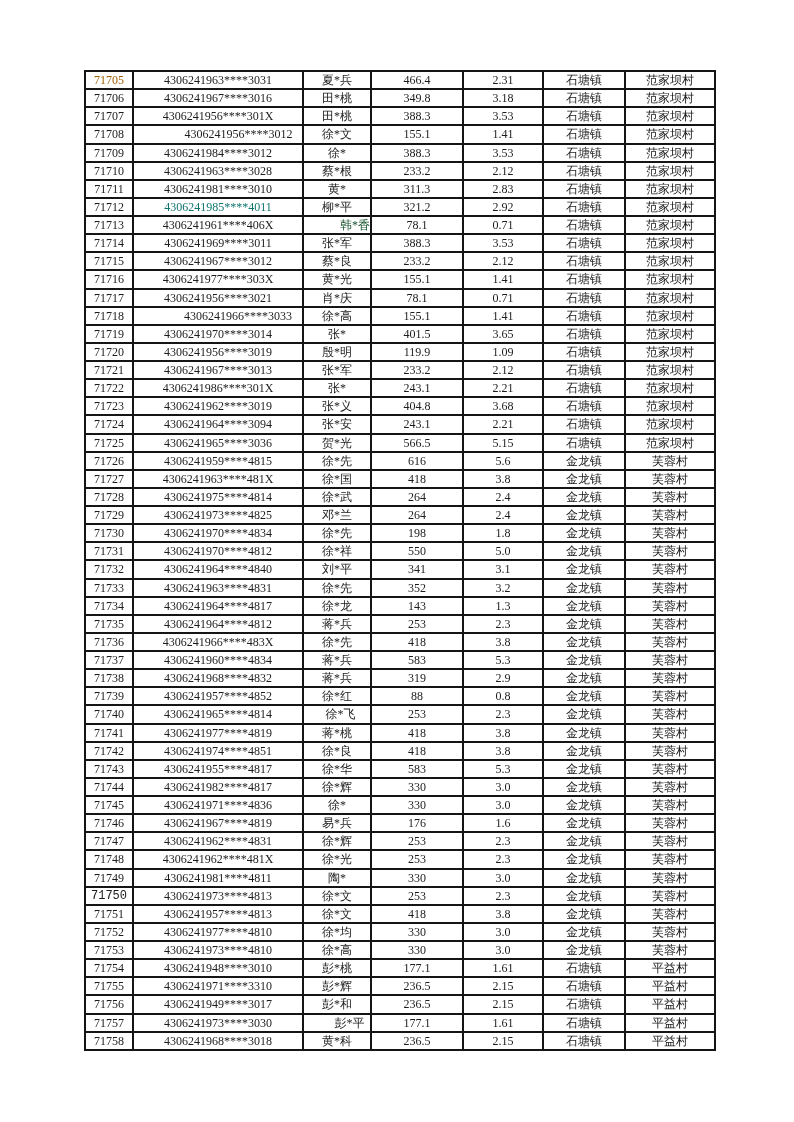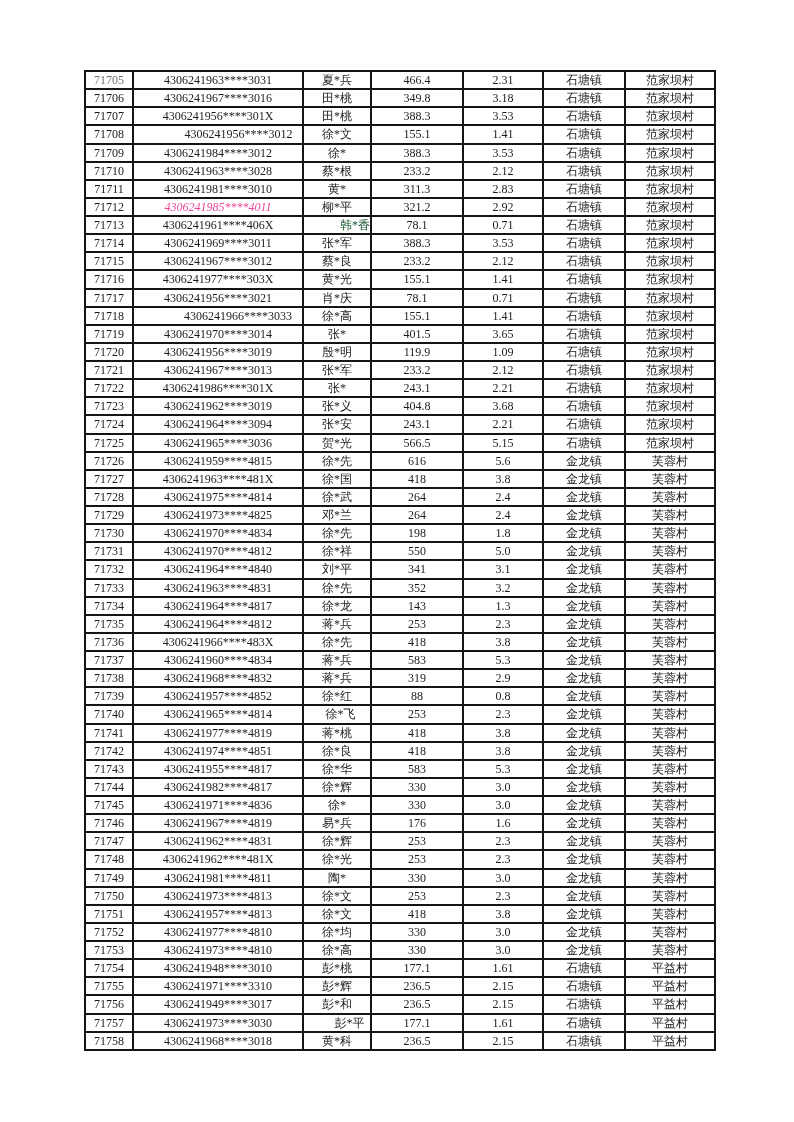--- a/index.html
+++ b/index.html
@@ -45,21 +45,21 @@
         <col style="width: 48px;">
         <col style="width: 170px;">
         <col style="width: 68px;">
         <col style="width: 92px;">
         <col style="width: 80px;">
         <col style="width: 82px;">
         <col style="width: 90px;">
       </colgroup>
     <tbody>
         <tr>
-          <td style="border-color: rgb(21, 21, 21); color: #737373;">71705</td>
+          <td style="border-color: rgb(21, 21, 21); color: #a16207;">71705</td>
           <td style="border-color: rgb(21, 21, 21); color: rgb(28, 28, 28);">4306241963****3031</td>
           <td style="border-color: rgb(21, 21, 21); color: rgb(28, 28, 28);">夏*兵</td>
           <td style="border-color: rgb(21, 21, 21); color: rgb(28, 28, 28);">466.4</td>
           <td style="border-color: rgb(21, 21, 21); color: rgb(28, 28, 28);">2.31</td>
           <td style="border-color: rgb(21, 21, 21); color: rgb(28, 28, 28);">石塘镇</td>
           <td style="border-color: rgb(21, 21, 21); color: rgb(28, 28, 28);">范家坝村</td>
         </tr>
         <tr>
           <td style="border-color: rgb(21, 21, 21); color: rgb(28, 28, 28);">71706</td>
           <td style="border-color: rgb(21, 21, 21); color: rgb(28, 28, 28);">4306241967****3016</td>
@@ -109,21 +109,21 @@
           <td style="border-color: rgb(21, 21, 21); color: rgb(28, 28, 28);">71711</td>
           <td style="border-color: rgb(21, 21, 21); color: rgb(28, 28, 28);">4306241981****3010</td>
           <td style="border-color: rgb(21, 21, 21); color: rgb(28, 28, 28);">黄*</td>
           <td style="border-color: rgb(21, 21, 21); color: rgb(28, 28, 28);">311.3</td>
           <td style="border-color: rgb(21, 21, 21); color: rgb(28, 28, 28);">2.83</td>
           <td style="border-color: rgb(21, 21, 21); color: rgb(28, 28, 28);">石塘镇</td>
           <td style="border-color: rgb(21, 21, 21); color: rgb(28, 28, 28);">范家坝村</td>
         </tr>
         <tr>
           <td style="border-color: rgb(21, 21, 21); color: rgb(28, 28, 28);">71712</td>
-          <td style="border-color: rgb(21, 21, 21); color: #ec4899; font-style: italic;">4306241985****4011</td>
+          <td style="border-color: rgb(21, 21, 21); color: #0f766e;">4306241985****4011</td>
           <td style="border-color: rgb(21, 21, 21); color: rgb(28, 28, 28);">柳*平</td>
           <td style="border-color: rgb(21, 21, 21); color: rgb(28, 28, 28);">321.2</td>
           <td style="border-color: rgb(21, 21, 21); color: rgb(28, 28, 28);">2.92</td>
           <td style="border-color: rgb(21, 21, 21); color: rgb(28, 28, 28);">石塘镇</td>
           <td style="border-color: rgb(21, 21, 21); color: rgb(28, 28, 28);">范家坝村</td>
         </tr>
         <tr>
           <td style="border-color: rgb(21, 21, 21); color: rgb(28, 28, 28);">71713</td>
           <td style="border-color: rgb(21, 21, 21); color: rgb(28, 28, 28);">4306241961****406X</td>
           <td style="border-color: rgb(21, 21, 21); color: #14532d; text-align: right;">韩*香</td>
@@ -450,21 +450,21 @@
         <tr>
           <td style="border-color: rgb(21, 21, 21); color: rgb(28, 28, 28);">71749</td>
           <td style="border-color: rgb(21, 21, 21); color: rgb(28, 28, 28);">4306241981****4811</td>
           <td style="border-color: rgb(21, 21, 21); color: rgb(28, 28, 28);">陶*</td>
           <td style="border-color: rgb(21, 21, 21); color: rgb(28, 28, 28);">330</td>
           <td style="border-color: rgb(21, 21, 21); color: rgb(28, 28, 28);">3.0</td>
           <td style="border-color: rgb(21, 21, 21); color: rgb(28, 28, 28);">金龙镇</td>
           <td style="border-color: rgb(21, 21, 21); color: rgb(28, 28, 28);">芙蓉村</td>
         </tr>
         <tr>
-          <td style="border-color: rgb(21, 21, 21); color: rgb(28, 28, 28);">71750</td>
+          <td style="border-color: rgb(21, 21, 21); color: rgb(28, 28, 28); font-family: Liberation Mono, monospace;">71750</td>
           <td style="border-color: rgb(21, 21, 21); color: rgb(28, 28, 28);">4306241973****4813</td>
           <td style="border-color: rgb(21, 21, 21); color: rgb(28, 28, 28);">徐*文</td>
           <td style="border-color: rgb(21, 21, 21); color: rgb(28, 28, 28);">253</td>
           <td style="border-color: rgb(21, 21, 21); color: rgb(28, 28, 28);">2.3</td>
           <td style="border-color: rgb(21, 21, 21); color: rgb(28, 28, 28);">金龙镇</td>
           <td style="border-color: rgb(21, 21, 21); color: rgb(28, 28, 28);">芙蓉村</td>
         </tr>
         <tr>
           <td style="border-color: rgb(21, 21, 21); color: rgb(28, 28, 28);">71751</td>
           <td style="border-color: rgb(21, 21, 21); color: rgb(28, 28, 28);">4306241957****4813</td>

